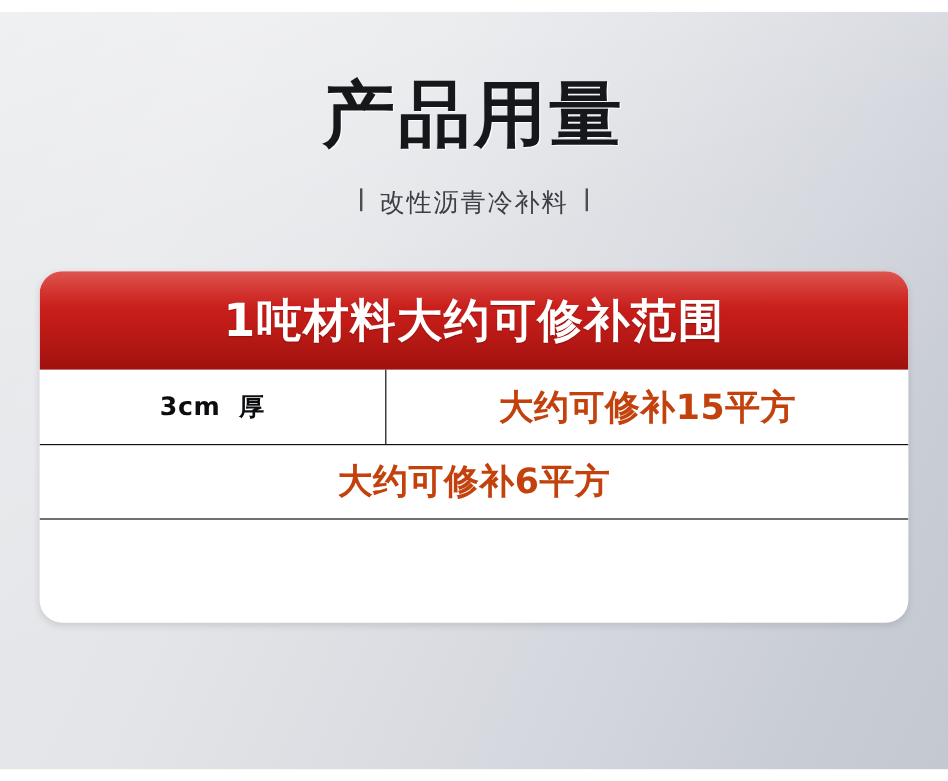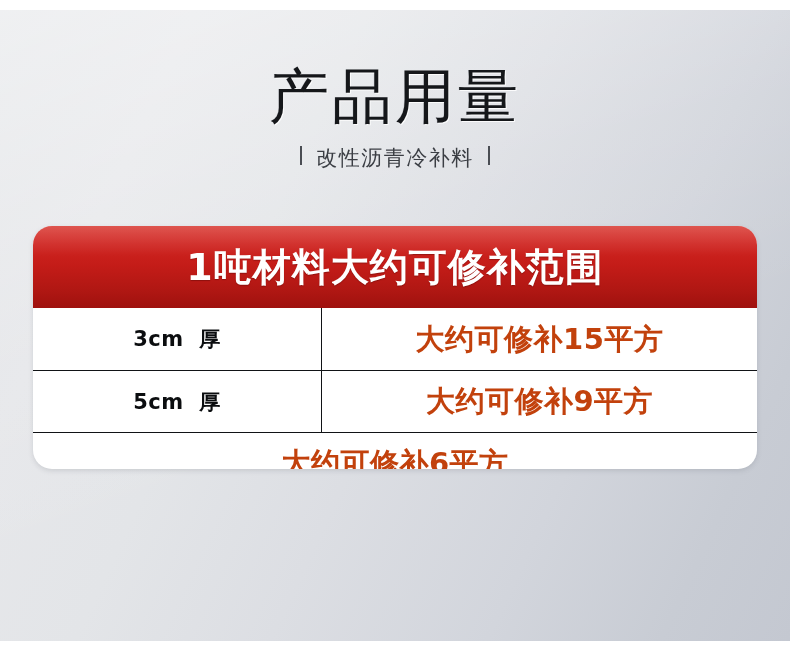--- a/index.html
+++ b/index.html
@@ -49,28 +49,28 @@
     left:0; top:60px;
     width:790px;
     text-align:center;
     z-index:3;
   }
 
   #page-title {
     font-family:"DejaVu Sans","Liberation Sans",sans-serif;
     font-size:60px;
     line-height:72px;
-    font-weight:400;
+    font-weight:700;
     color:#15171a;
     letter-spacing:3px;
     text-shadow:1px 1px 0 rgba(255,255,255,0.85), -0.5px -0.5px 0 rgba(120,125,135,0.25);
   }
 
   #subtitle-row {
-    margin-top:14px;
+    margin-top:25px;
     display:flex;
     align-items:flex-start;
     justify-content:center;
     gap:14px;
   }
   .sub-bar {
     display:block;
     width:2px; height:19px;
     background:#4a4d53;
   }
@@ -79,21 +79,21 @@
     font-size:21px;
     line-height:24px;
     color:#3b3e44;
     letter-spacing:1.5px;
   }
 
   
   #usage-card {
     position:absolute;
     left:33px; top:226px;
-    width:724px; height:243px;
+    width:724px; height:293px;
     border-radius:19px;
     background:#ffffff;
     overflow:hidden;
     z-index:4;
     box-shadow:0 2px 5px rgba(90,95,105,0.18);
   }
 
   
   #banner {
     position:relative;
@@ -197,28 +197,20 @@
 
       <div class="usage-row">
         <div class="cell cell-thickness">
           <span class="thickness-text">3cm  厚</span>
         </div>
         <div class="cell cell-area">
           <span class="area-text">大约可修补15平方</span>
         </div>
       </div>
 
-      <div class="usage-row">
-        <div class="cell cell-thickness">
-          <span class="thickness-text">5cm  厚</span>
-        </div>
-        <div class="cell cell-area">
-          <span class="area-text">大约可修补9平方</span>
-        </div>
-      </div>
 
       <div class="usage-row">
         <div class="cell cell-area">
           <span class="area-text">大约可修补6平方</span>
         </div>
       </div>
 
       <div class="usage-row">
       </div>
 

